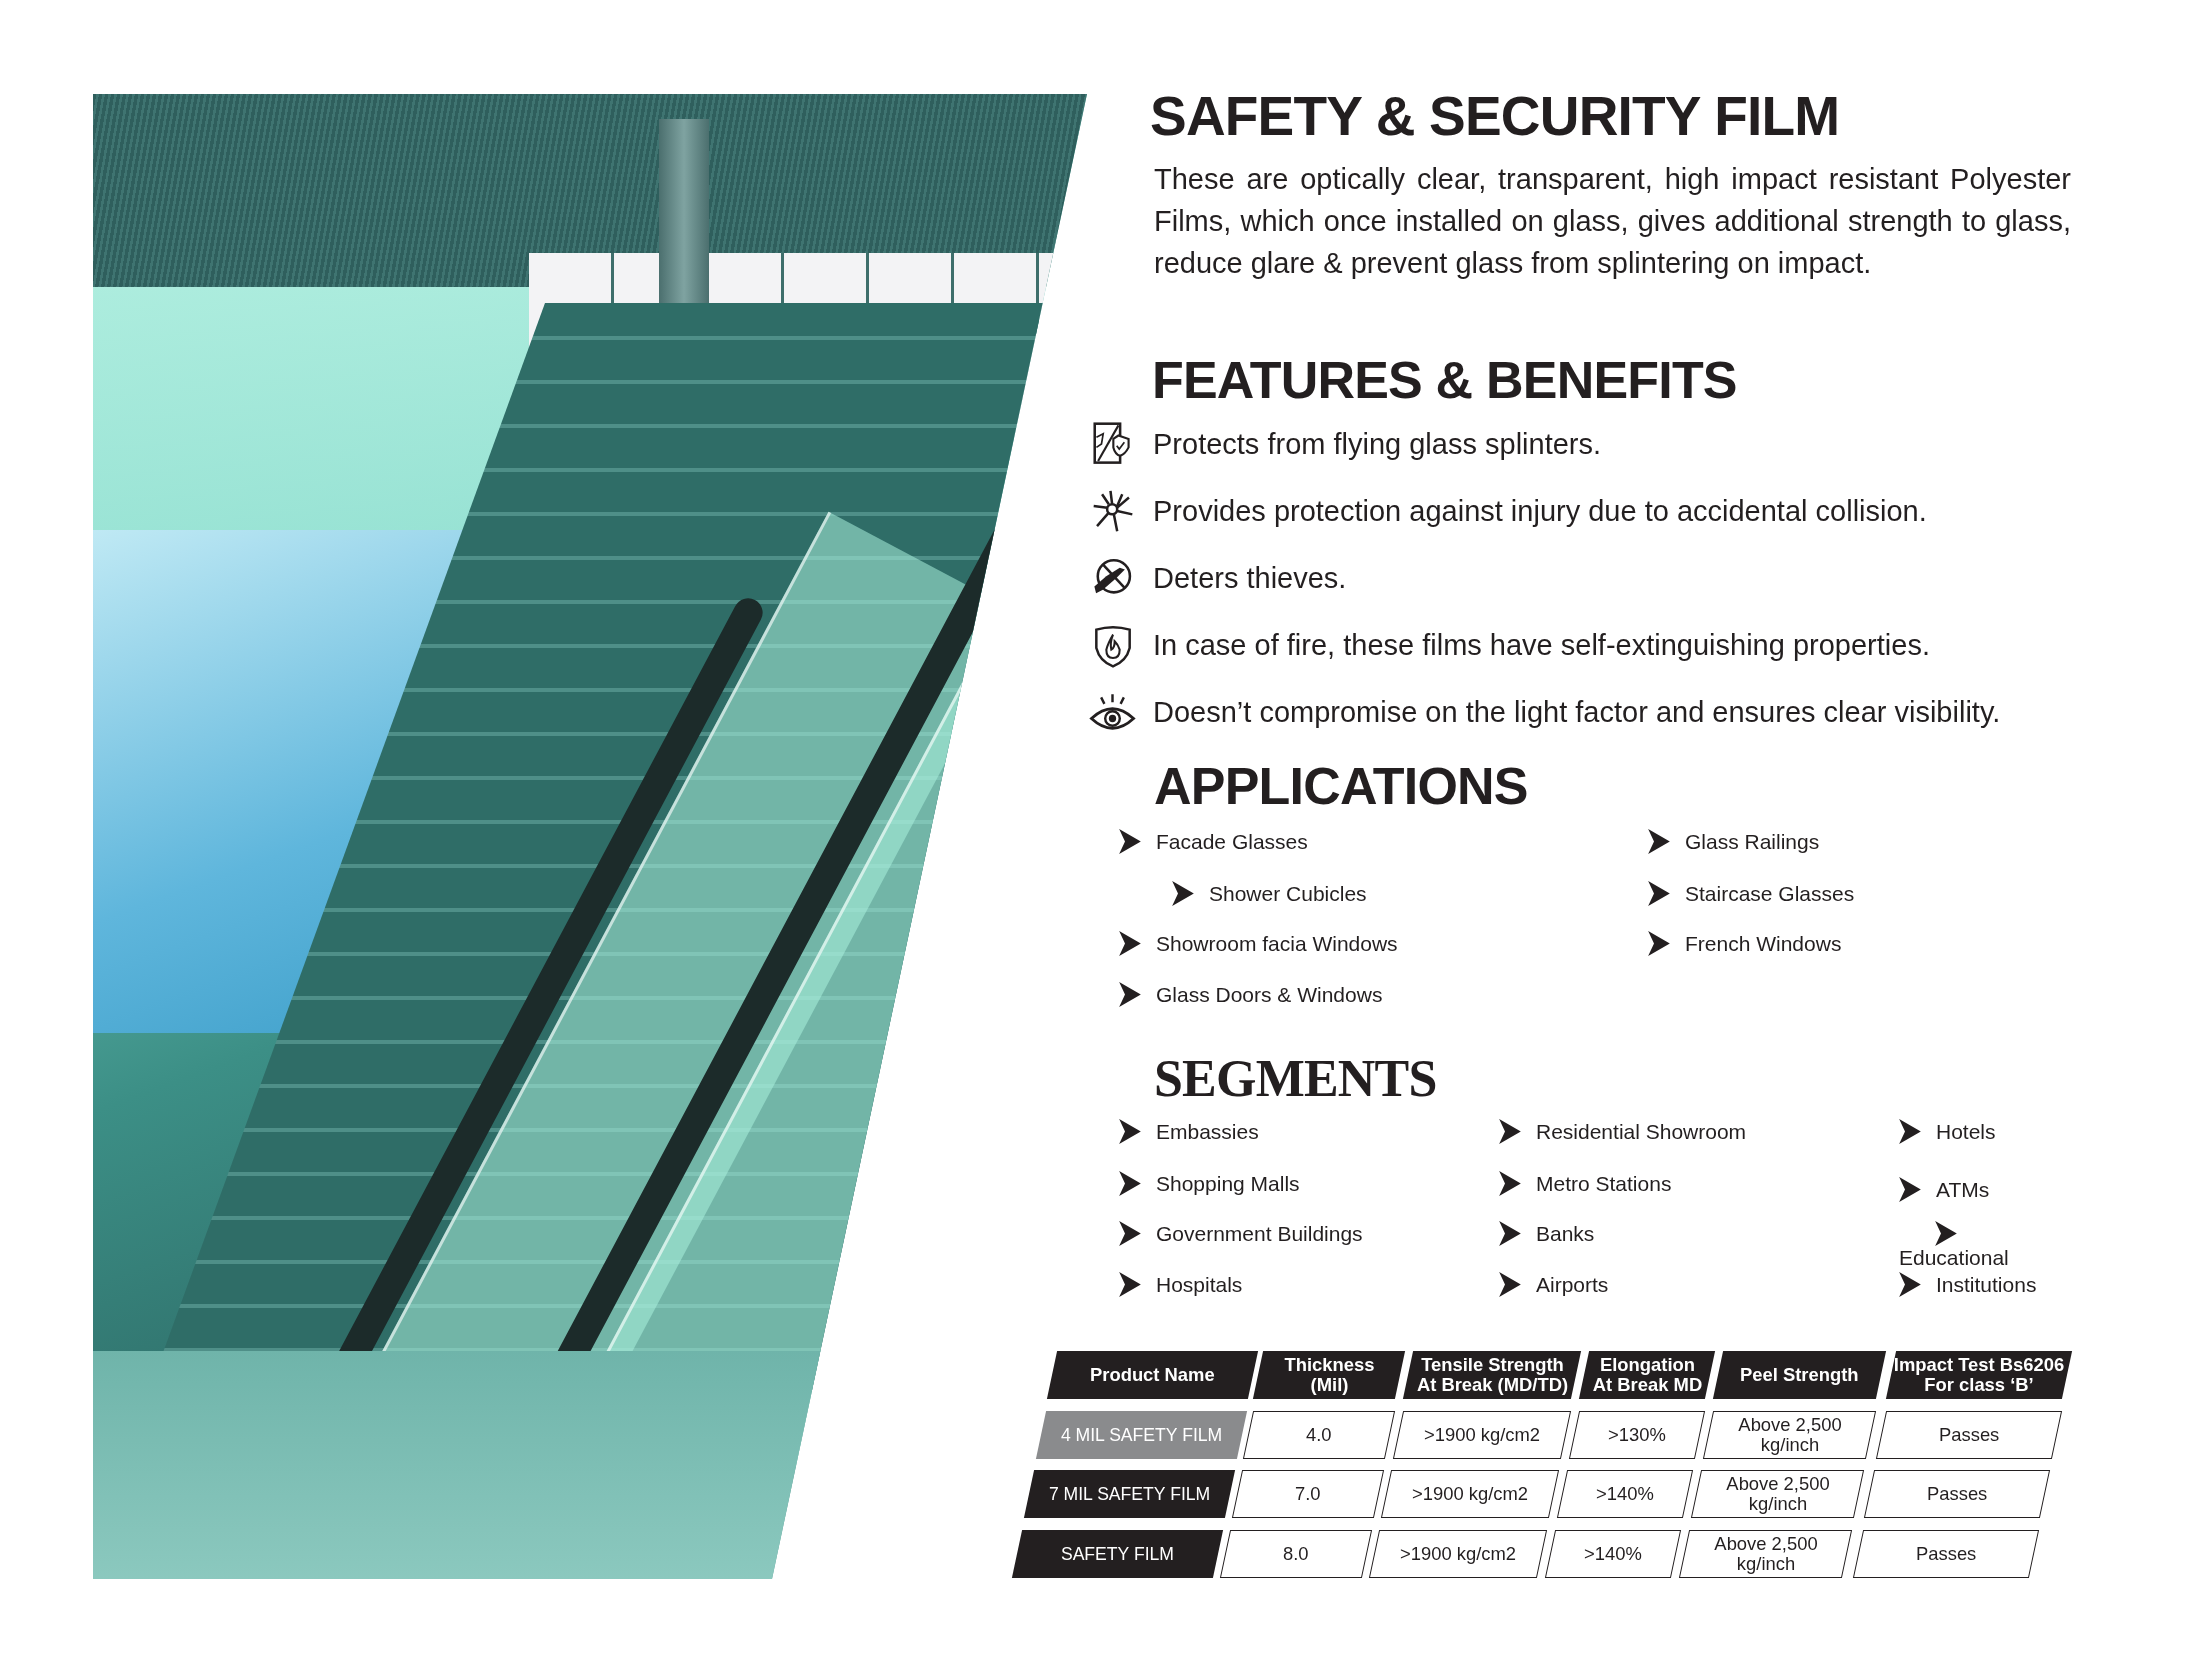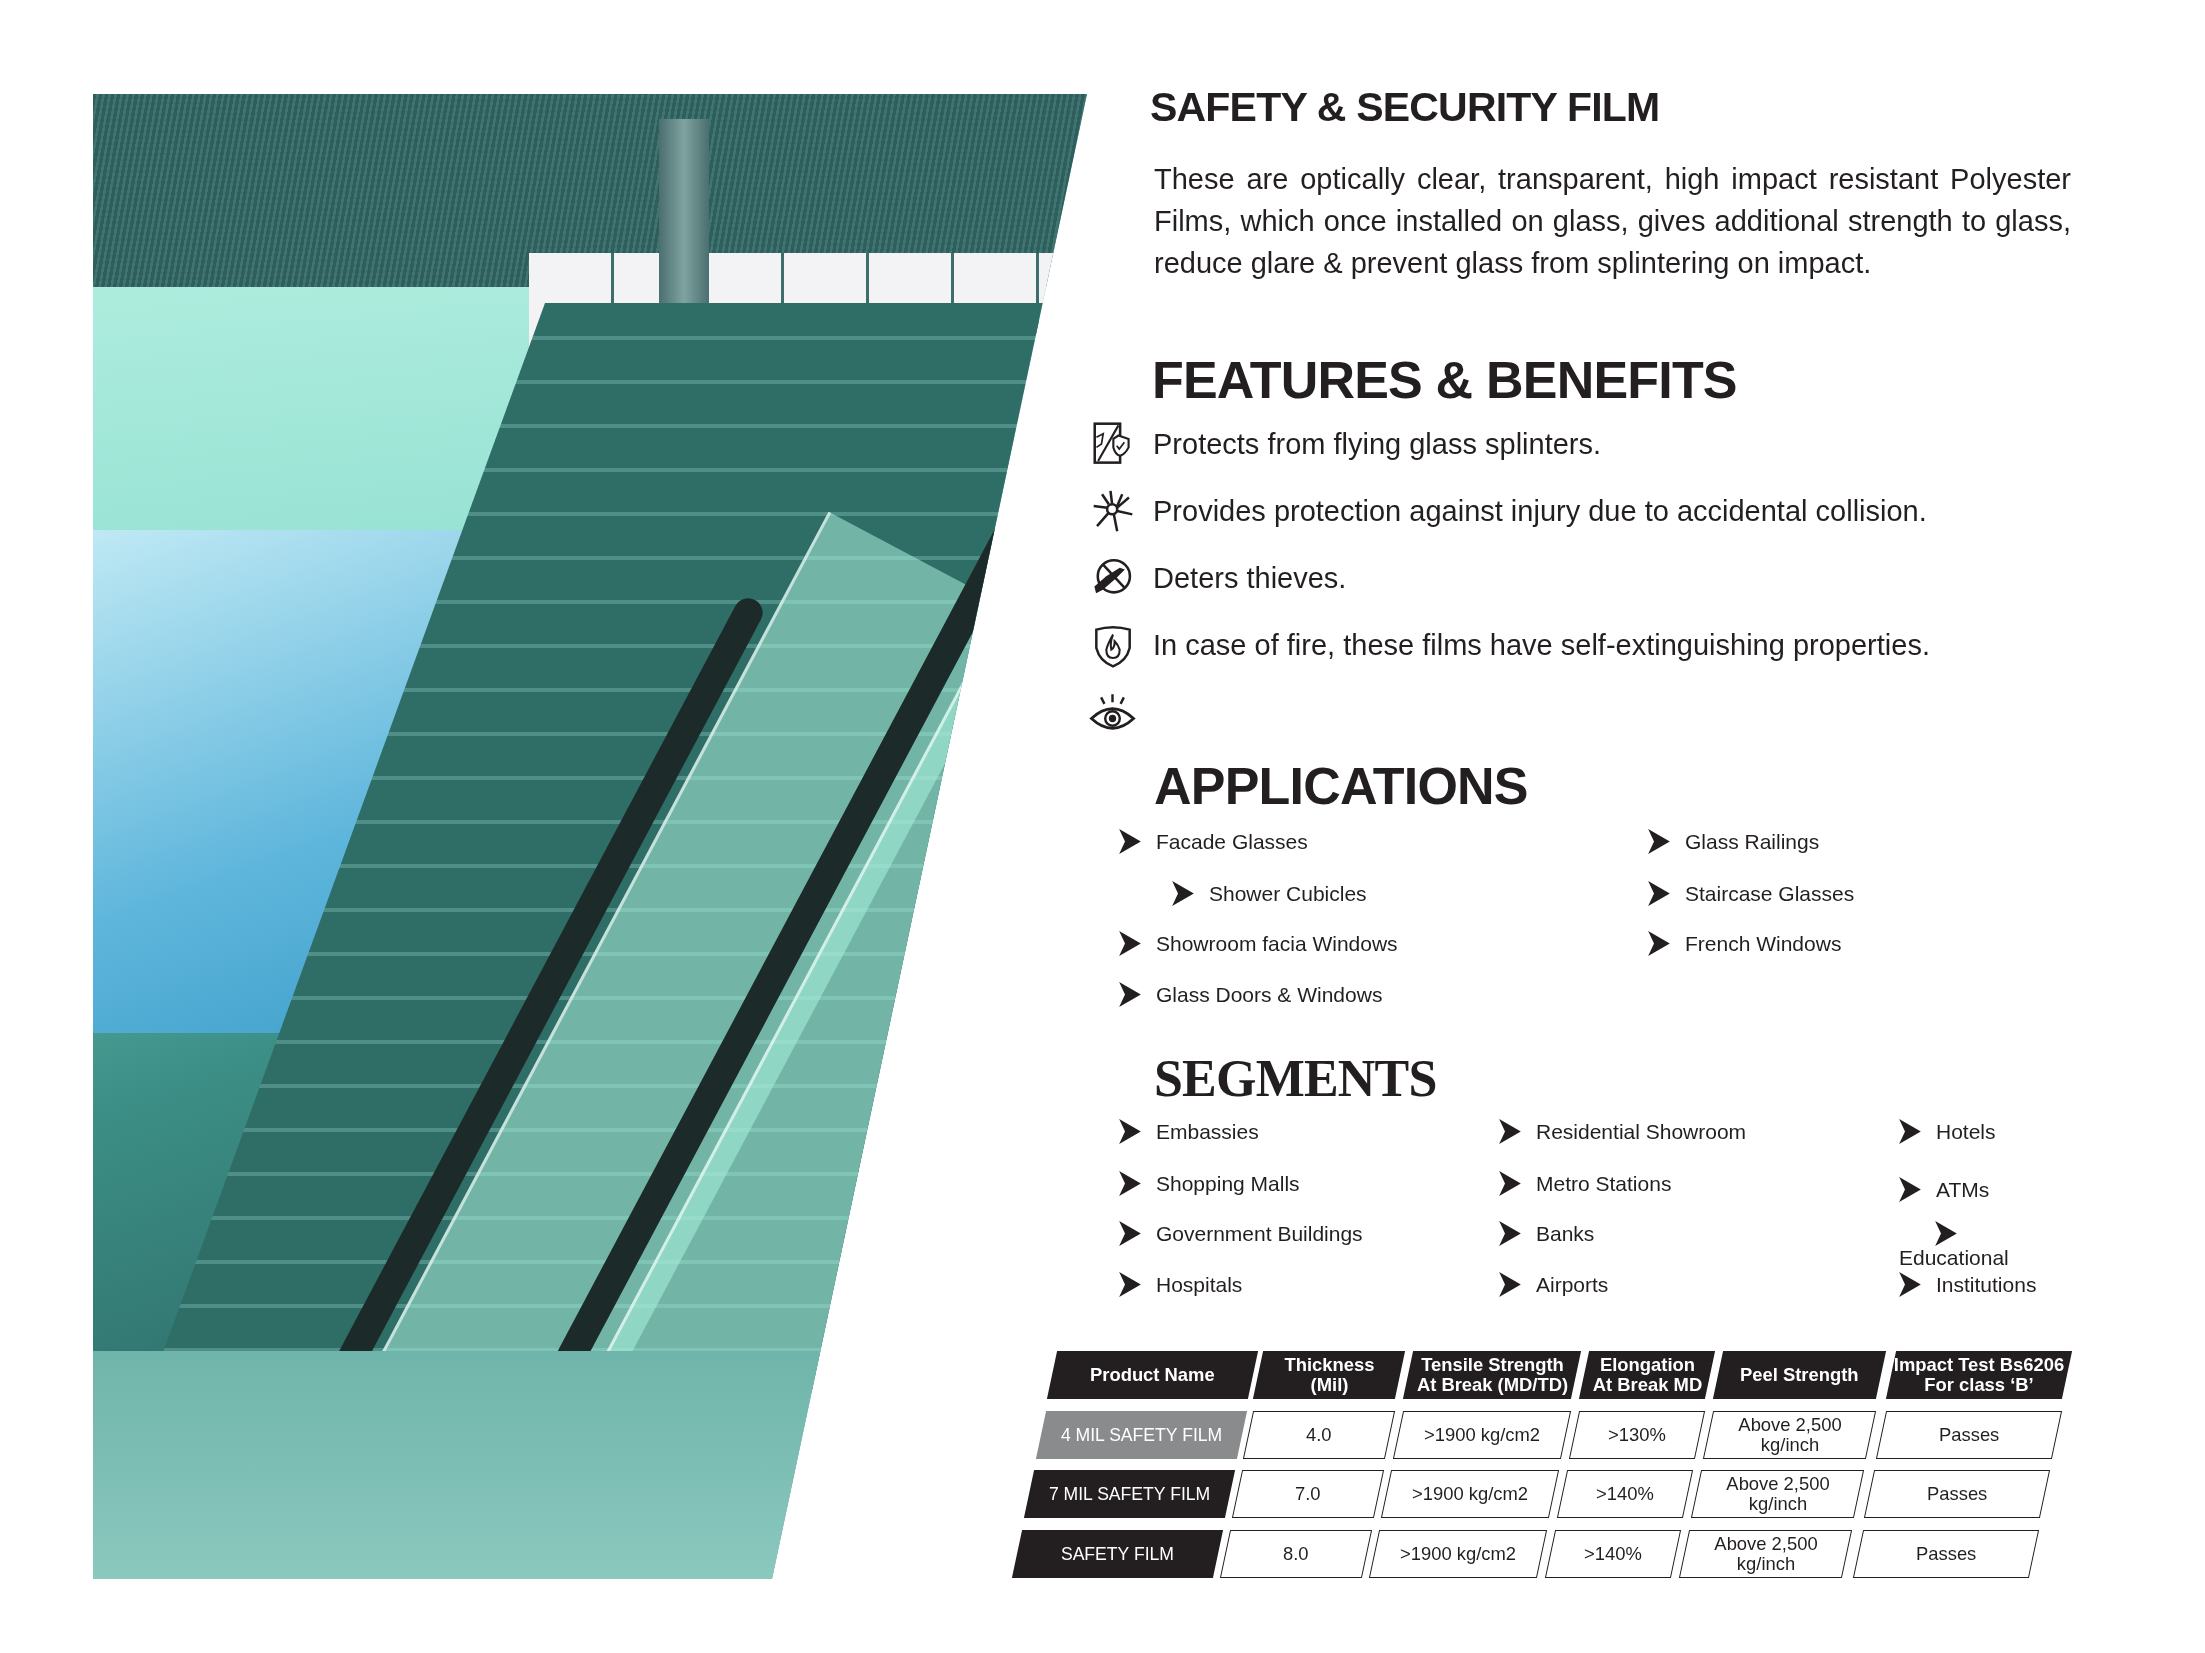--- a/index.html
+++ b/index.html
@@ -24,21 +24,21 @@
            transform-origin: bottom left; }
   .photo .rail.r1 { left:59px; top:352px; transform: rotate(28deg); }
   .photo .rail.r2 { left:318px; top:276px; transform: rotate(28deg); }
   .photo .balustrade { position:absolute; width:218px; height:1424px; background:rgba(170,240,220,.55);
            border-left:3.4px solid rgba(255,255,255,.6); transform-origin: bottom left; }
   .photo .balustrade.b1 { left:67px; top:251px; transform: rotate(28deg); }
   .photo .balustrade.b2 { left:327px; top:184px; transform: rotate(28deg); }
   .photo .floor { position:absolute; left:0; top:1257px; width:100%; height:235px;
            background: linear-gradient(180deg, #6fb4aa, #8cc9bf); }
 
-  .title { position:absolute; left:1150px; top:84px; font-size:41px; font-weight:bold; letter-spacing:-0.8px; margin:0; }
+  .title { position:absolute; left:1150px; top:84px; font-size:55px; font-weight:bold; letter-spacing:-0.8px; margin:0; }
   .intro { position:absolute; left:1154px; top:158px; width:917px; font-size:29px; line-height:42px; text-align:justify; margin:0; color:#231f20; }
   .h2 { position:absolute; font-size:52px; font-weight:bold; letter-spacing:-0.8px; margin:0; }
   .feat { position:absolute; left:1089px; display:flex; align-items:center; height:50px; }
   .feat .ico { width:47px; height:47px; display:flex; align-items:center; justify-content:center; margin-right:17px; }
   .feat .txt { font-size:29px; white-space:nowrap; }
   .li { position:absolute; display:flex; align-items:center; font-size:21px; white-space:nowrap; }
   .li .arrow { width:22px; height:25px; margin-right:15px; }
   .tbl-cell { position:absolute; height:48px; display:flex; align-items:center; justify-content:center;
               text-align:center; transform: skewX(-12deg); box-sizing:border-box; }
   .tbl-cell > span { transform: skewX(12deg); display:block; }
@@ -110,20 +110,21 @@
 </div>
 <div class="feat" style="top:687px;">
   <span class="ico">
     <svg width="49" height="44" viewBox="0 0 58 52">
         <path d="M3 34 Q29 10 55 34 Q29 58 3 34 Z" fill="none" stroke="#231f20" stroke-width="3.5"></path>
         <circle cx="29" cy="34" r="9" fill="none" stroke="#231f20" stroke-width="3"></circle>
         <circle cx="29" cy="34" r="4.5" fill="#231f20"></circle>
         <path d="M29 4 L29 14 M15 8 L19 16 M43 8 L39 16" stroke="#231f20" stroke-width="3"></path>
       </svg>
   </span>
+  <span class="txt">Doesn’t compromise on the light factor and ensures clear visibility.</span>
 </div>
 
 <h2 class="h2" style="left:1154px; top:756px;">APPLICATIONS</h2>
 
 <div class="li" style="left:1119px; top:829px;">
     <svg class="arrow" viewBox="0 0 26 30">
       <path d="M0 0 L26 15 L0 30 L7 15 Z" fill="#231f20"></path>
     </svg>
     <span>Facade Glasses</span>
   </div>

